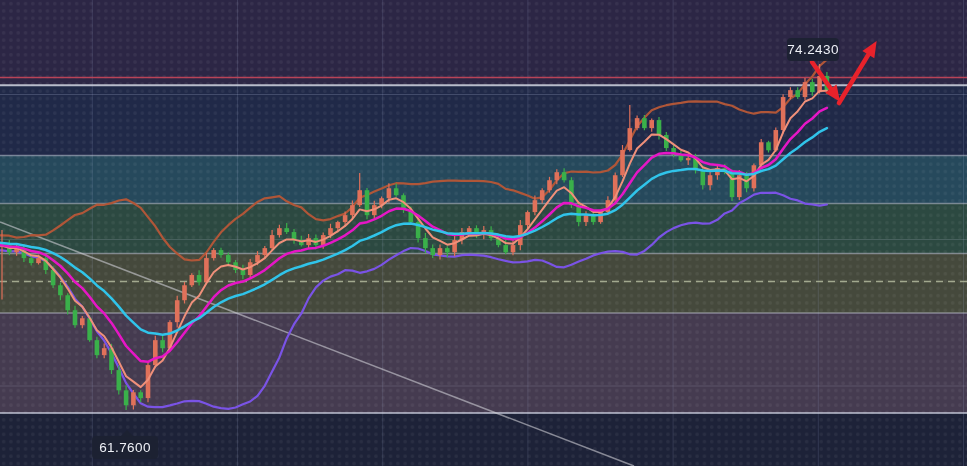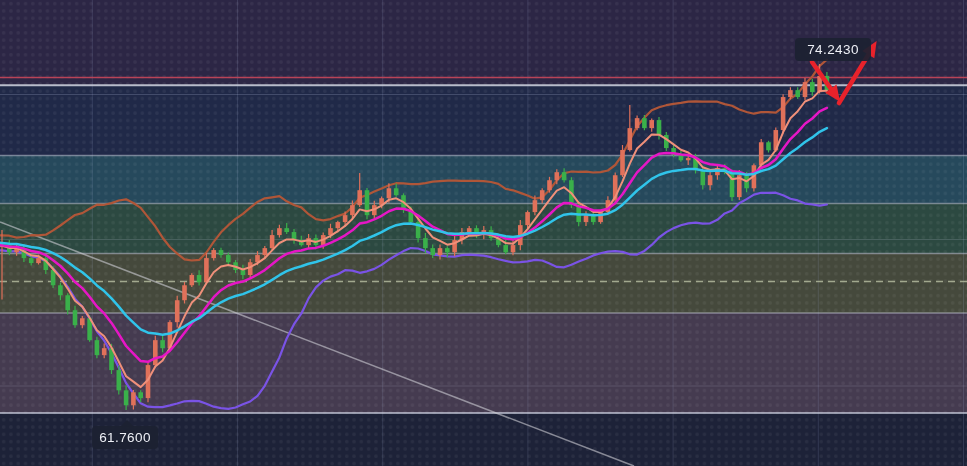--- a/index.html
+++ b/index.html
@@ -535,21 +535,21 @@
         <path d="M-5.3,242.7 L2.0,242.9 L9.3,243.7 L16.6,244.1 L23.9,245.4 L31.2,247.0 L38.5,248.0 L45.8,250.0 L53.1,253.2 L60.4,257.0 L67.7,261.9 L75.0,267.6 L82.3,272.2 L89.6,278.4 L96.9,285.4 L104.2,291.1 L111.5,298.3 L118.8,306.6 L126.1,315.6 L133.4,322.6 L140.7,329.4 L148.0,332.7 L155.3,333.4 L162.6,334.7 L169.9,333.6 L177.2,330.5 L184.5,326.4 L191.8,321.7 L199.1,318.2 L206.4,312.7 L213.7,307.0 L221.0,302.3 L228.3,298.6 L235.6,296.0 L242.9,294.1 L250.2,291.2 L257.5,287.9 L264.8,284.3 L272.1,279.9 L279.4,275.2 L286.7,271.2 L294.0,268.4 L301.3,266.3 L308.6,263.7 L315.9,262.0 L323.2,259.6 L330.5,256.7 L337.8,253.6 L345.1,250.1 L352.4,246.0 L359.7,240.9 L367.0,238.6 L374.3,235.5 L381.6,232.2 L388.9,228.2 L396.2,225.2 L403.5,223.8 L410.8,223.6 L418.1,225.0 L425.4,227.1 L432.7,229.6 L440.0,231.3 L447.3,233.2 L454.6,233.8 L461.9,233.7 L469.2,233.2 L476.5,233.3 L483.8,233.1 L491.1,233.5 L498.4,234.6 L505.7,236.2 L513.0,237.0 L520.3,235.9 L527.6,233.7 L534.9,230.7 L542.2,227.0 L549.5,222.8 L556.8,218.2 L564.1,214.7 L571.4,213.8 L578.7,214.6 L586.0,214.6 L593.3,215.3 L600.6,215.0 L607.9,213.7 L615.2,210.2 L622.5,204.7 L629.8,197.7 L637.1,190.5 L644.4,184.8 L651.7,178.9 L659.0,175.0 L666.3,172.5 L673.6,170.9 L680.9,170.0 L688.2,168.9 L695.5,169.0 L702.8,170.5 L710.1,170.9 L717.4,170.6 L724.7,170.8 L732.0,173.2 L739.3,173.4 L746.6,174.7 L753.9,173.9 L761.2,171.0 L768.5,169.1 L775.8,165.6 L783.1,159.3 L790.4,153.0 L797.7,147.9 L805.0,142.0 L812.3,137.4 L819.6,131.8 L826.9,128.1" stroke="#30c4ea" stroke-width="2.5" fill="none"></path>
       </g>
       <g stroke="#e8222b" fill="#e8222b" stroke-linecap="round">
         <line x1="812" y1="62" x2="832.539900814408" y2="91.09819282041143" stroke-width="4.6"></line>
         <polygon points="840.0367823831906,101.71877504285334 825.0910761787588,92.68407161380773 836.5286262644654,84.61050684742656" stroke="none"></polygon>
         <line x1="839" y1="103" x2="869.8861311945494" y2="52.128725091330374" stroke-width="4.6"></line>
         <polygon points="876.6328469396924,41.016487393447896 874.3127093983762,58.325934576687914 862.3456841852719,51.060240697303215" stroke="none"></polygon>
       </g>
     </svg>
 
-  <div class="price-label" id="high-label" style="left: 787px; top: 38px; width: 76px; margin-left: 8px;">
+  <div class="price-label" id="high-label" style="left: 787px; top: 38px; width: 52px;">
     <span>74.2430</span>
   </div>
 
-  <div class="price-label" id="low-label" style="left: 92px; top: 426px; width: 66px;">
+  <div class="price-label" id="low-label" style="left: 92px; top: 436px; width: 66px;">
     <span class="pointer" id="low-label-pointer" style="left: 28px;"></span>
     <span>61.7600</span>
   </div>
 </div>
 
 </body></html>

